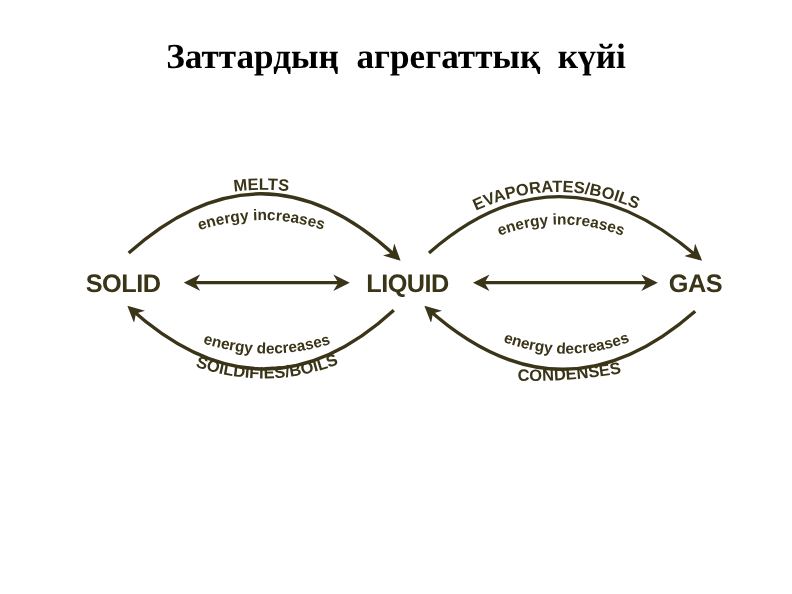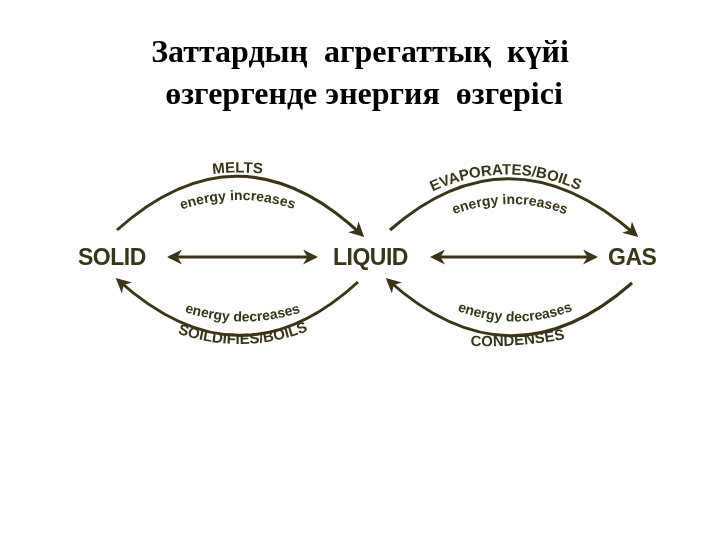--- a/index.html
+++ b/index.html
@@ -14,21 +14,20 @@
   .lbl { font-family:"Liberation Sans", sans-serif; font-weight:bold; fill:#3a3518; }
   .state { font-size:23px; letter-spacing:-0.5px; }
   .arc { font-size:15px; }
   .arc2 { font-size:14px; }
 </style>
 </head>
 <body>
 
 <div class="title">
   <div>Заттардың  агрегаттық  күйі</div>
-  <div> өзгергенде энергия  өзгерісі</div>
 </div>
 
 <svg class="diagram" width="720" height="540" viewBox="0 0 720 540">
   <defs>
     <marker id="ah" viewBox="0 0 10 10" refX="8" refY="5" markerWidth="5" markerHeight="5" orient="auto-start-reverse">
       <path d="M0,0 L10,5 L0,10 L3,5 Z" fill="#3a3518"></path>
     </marker>
     <path id="p-melts-name" d="M120,205 Q240,140 355,205"></path>
     <path id="p-melts-energy" d="M145,225 Q240,175 330,225"></path>
     <path id="p-sol-energy" d="M150,298 Q245,345 335,298"></path>

